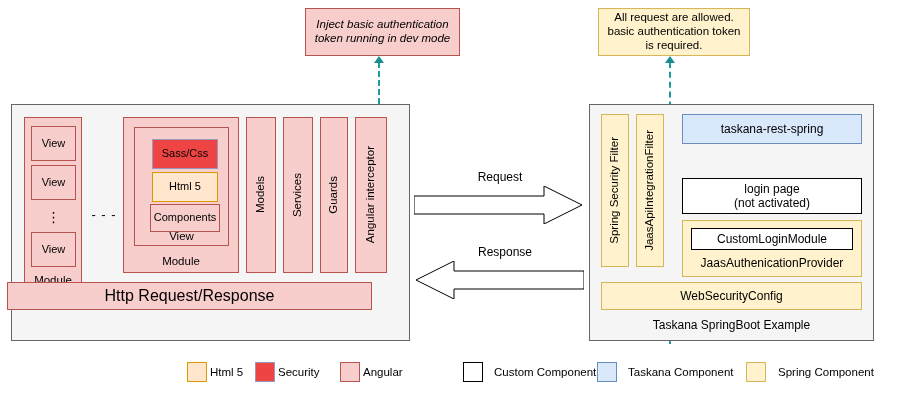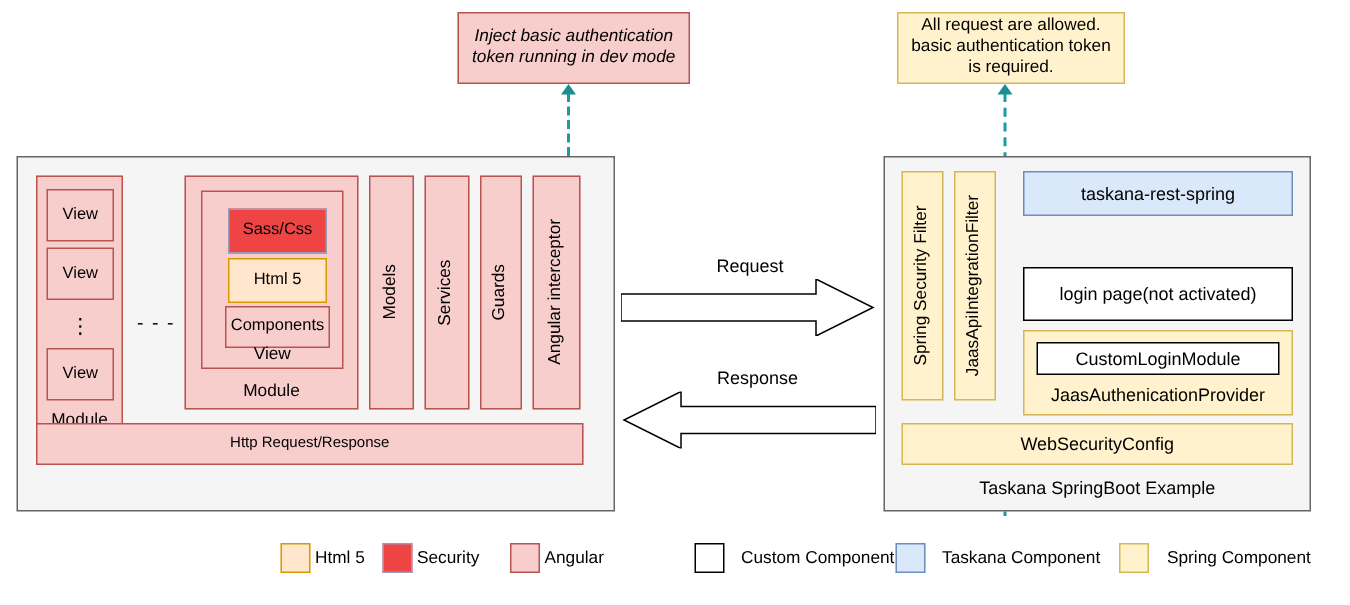--- a/index.html
+++ b/index.html
@@ -120,21 +120,21 @@
   <div class="abs box c-angular" style="left:283px; top:117px; width:30px; height:156px;">
     <span class="vertical-text" style="font-size:11.5px;">Services</span>
   </div>
   <div class="abs box c-angular" style="left:320px; top:117px; width:28px; height:156px;">
     <span class="vertical-text" style="font-size:11.5px;">Guards</span>
   </div>
   <div class="abs box c-angular" style="left:355px; top:117px; width:32px; height:156px;">
     <span class="vertical-text" style="font-size:11.5px;">Angular interceptor</span>
   </div>
 
-  <div class="abs box c-angular" style="left:24px; top:282px; width:365px; height:28px; font-size:10px;">Http Request/Response</div>
+  <div class="abs box c-angular" style="left:7px; top:282px; width:365px; height:28px; font-size:16px;">Http Request/Response</div>
 
 
   <div class="abs plain-label" style="left:435px; top:168px; width:130px; height:18px; font-size:12px;">Request</div>
   <svg class="abs" style="left:414px; top:186px;" width="170" height="38" viewBox="0 0 170 38">
     <polygon points="0,10 130,10 130,0 168,19 130,38 130,28 0,28" fill="#ffffff" stroke="#000000" stroke-width="1"></polygon>
   </svg>
 
   <div class="abs plain-label" style="left:440px; top:243px; width:130px; height:18px; font-size:12px;">Response</div>
   <svg class="abs" style="left:414px; top:261px;" width="170" height="38" viewBox="0 0 170 38">
     <polygon points="170,10 40,10 40,0 2,19 40,38 40,28 170,28" fill="#ffffff" stroke="#000000" stroke-width="1"></polygon>
@@ -144,21 +144,21 @@
 
   <div class="abs box c-spring" style="left:601px; top:114px; width:28px; height:153px;">
     <span class="vertical-text" style="font-size:11.5px;">Spring Security Filter</span>
   </div>
   <div class="abs box c-spring" style="left:636px; top:114px; width:28px; height:153px;">
     <span class="vertical-text" style="font-size:11.5px;">JaasApiIntegrationFilter</span>
   </div>
 
   <div class="abs box c-taskana" style="left:682px; top:114px; width:180px; height:30px; font-size:12px;">taskana-rest-spring</div>
 
-  <div class="abs c-custom box" style="left:682px; top:178px; width:180px; height:36px; font-size:12px; flex-direction:row;">
+  <div class="abs c-custom box" style="left:682px; top:178px; width:180px; height:36px; font-size:12px; flex-direction:column;">
     <span>login page</span>
     <span>(not activated)</span>
   </div>
 
   <div class="abs c-spring" style="left:682px; top:220px; width:180px; height:57px;"></div>
   <div class="abs box c-custom" style="left:691px; top:228px; width:162px; height:22px; font-size:12px;">CustomLoginModule</div>
   <div class="abs plain-label" style="left:682px; top:253px; width:180px; height:20px; font-size:12px;">JaasAuthenicationProvider</div>
 
   <div class="abs box c-spring" style="left:601px; top:282px; width:261px; height:28px; font-size:12px;">WebSecurityConfig</div>
 

